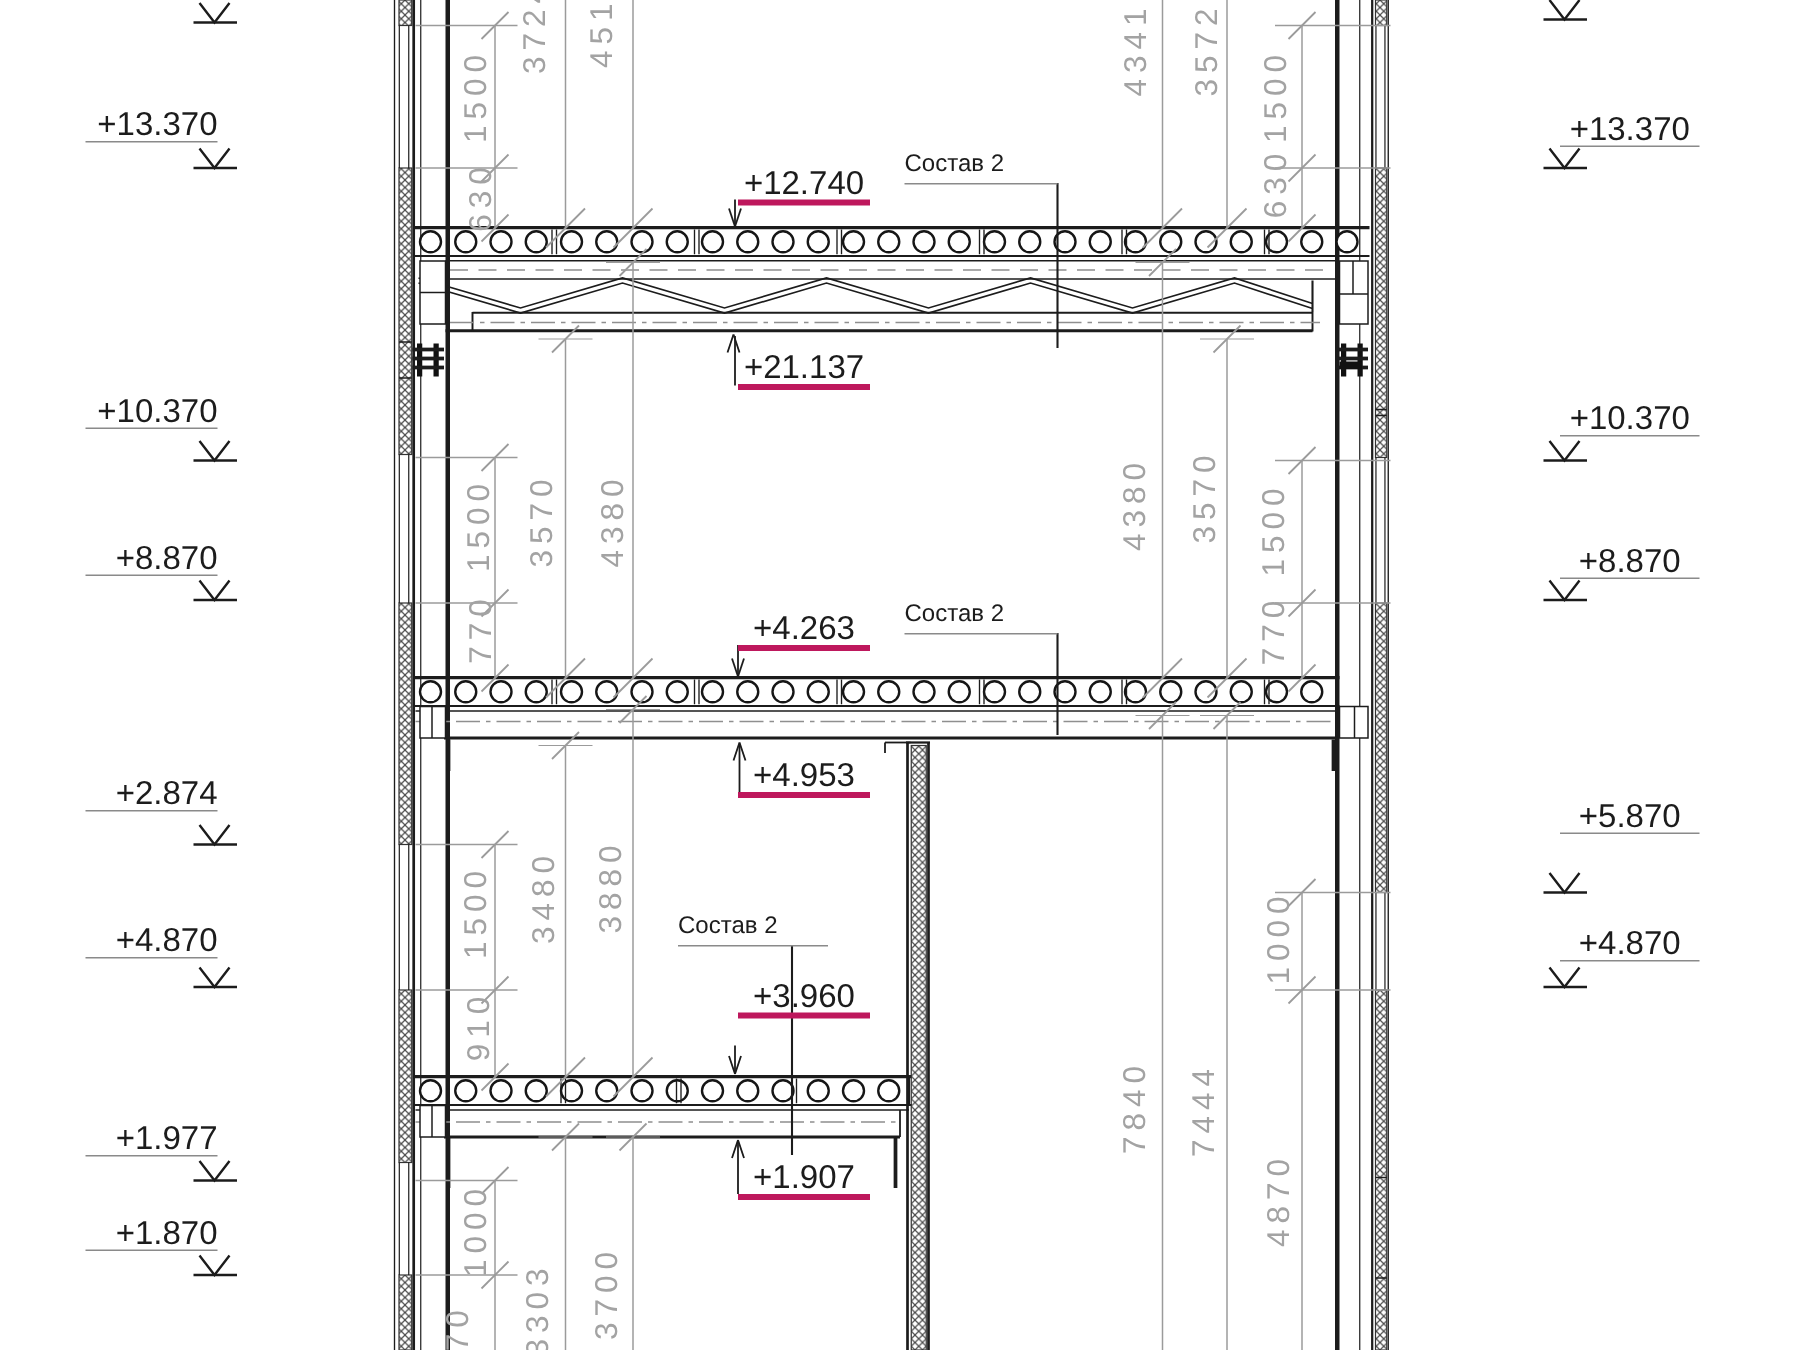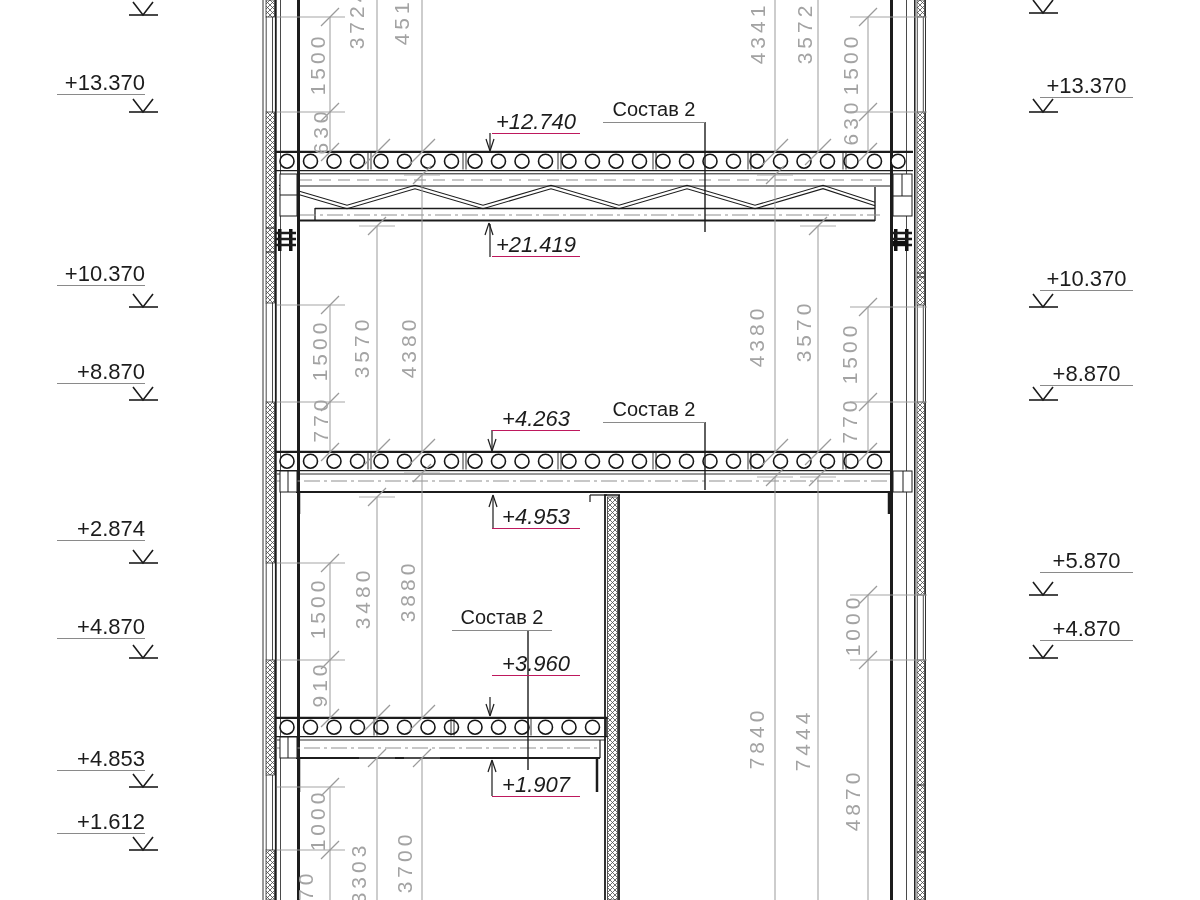--- a/index.html
+++ b/index.html
@@ -5,23 +5,23 @@
   html,body{margin:0;padding:0;background:#fff;}
   #stage{position:relative;width:1200px;height:900px;background:#ffffff;overflow:hidden;
          font-family:"Liberation Sans", sans-serif;}
   #linework{position:absolute;left:0;top:0;}
   .elev{position:absolute;width:88px;height:23px;font-size:22px;color:#1c1c1c;
         text-align:right;border-bottom:1px solid #8a8a8a;line-height:23px;white-space:nowrap;}
   .elev-r{position:absolute;width:93px;height:23px;font-size:22px;color:#1c1c1c;
         text-align:center;border-bottom:1px solid #8a8a8a;line-height:23px;white-space:nowrap;}
   .callout{position:absolute;left:492px;width:88px;height:23px;font-size:22px;color:#1c1c1c;
         text-align:center;line-height:23px;white-space:nowrap;}
-  .u-bot{border-bottom:1px solid #be185d;font-style:italic;}
-  .comp{position:absolute;width:102px;height:25px;font-size:20px;color:#1c1c1c;
-        text-align:center;line-height:25px;border-bottom:1px solid #8a8a8a;white-space:nowrap;}
+  .u-bot{border-bottom:4px solid #be185d;}
+  .comp{position:absolute;width:102px;height:25px;font-size:16px;color:#1c1c1c;
+        line-height:25px;border-bottom:1px solid #8a8a8a;white-space:nowrap;}
   .dim{position:absolute;font-size:21px;letter-spacing:4px;color:#a3a3a3;white-space:nowrap;
        transform:translate(-50%,-50%) rotate(-90deg);}
 </style>
 </head>
 <body>
 
 <div id="stage">
   <svg id="linework" width="1200" height="900">
       <defs>
         <pattern id="xh" width="5" height="5" patternUnits="userSpaceOnUse">
@@ -355,31 +355,31 @@
       <line x1="705" y1="122" x2="705" y2="232" stroke="#1c1c1c" stroke-width="1.4"></line>
       <line x1="705" y1="422" x2="705" y2="490" stroke="#1c1c1c" stroke-width="1.4"></line>
       <line x1="528" y1="630" x2="528" y2="770" stroke="#1c1c1c" stroke-width="1.4"></line>
     </svg>
 
   <div class="elev" style="left:57px;top:71px">+13.370</div>
   <div class="elev" style="left:57px;top:262px">+10.370</div>
   <div class="elev" style="left:57px;top:360px">+8.870</div>
   <div class="elev" style="left:57px;top:517px">+2.874</div>
   <div class="elev" style="left:57px;top:615px">+4.870</div>
-  <div class="elev" style="left:57px;top:747px">+4.853</div>
-  <div class="elev" style="left:57px;top:810px">+1.612</div>
+  <div class="elev" style="left:57px;top:747px">+1.977</div>
+  <div class="elev" style="left:57px;top:810px">+1.870</div>
 
   <div class="elev-r" style="left:1040px;top:74px">+13.370</div>
   <div class="elev-r" style="left:1040px;top:267px">+10.370</div>
   <div class="elev-r" style="left:1040px;top:362px">+8.870</div>
-  <div class="elev-r" style="left:1040px;top:549px">+5.870</div>
+  <div class="elev-r" style="left:1040px;top:532px">+5.870</div>
   <div class="elev-r" style="left:1040px;top:617px">+4.870</div>
 
   <div class="callout u-bot" style="top:110px">+12.740</div>
-  <div class="callout u-bot" style="top:233px">+21.419</div>
+  <div class="callout u-bot" style="top:233px">+21.137</div>
   <div class="callout u-bot" style="top:407px">+4.263</div>
   <div class="callout u-bot" style="top:505px">+4.953</div>
   <div class="callout u-bot" style="top:652px">+3.960</div>
   <div class="callout u-bot" style="top:773px">+1.907</div>
 
   <div class="comp" style="left:603px;top:97px">Состав 2</div>
   <div class="comp" style="left:603px;top:397px">Состав 2</div>
   <div class="comp" style="left:452px;top:605px;width:100px">Состав 2</div>
 
   <div id="dims">

